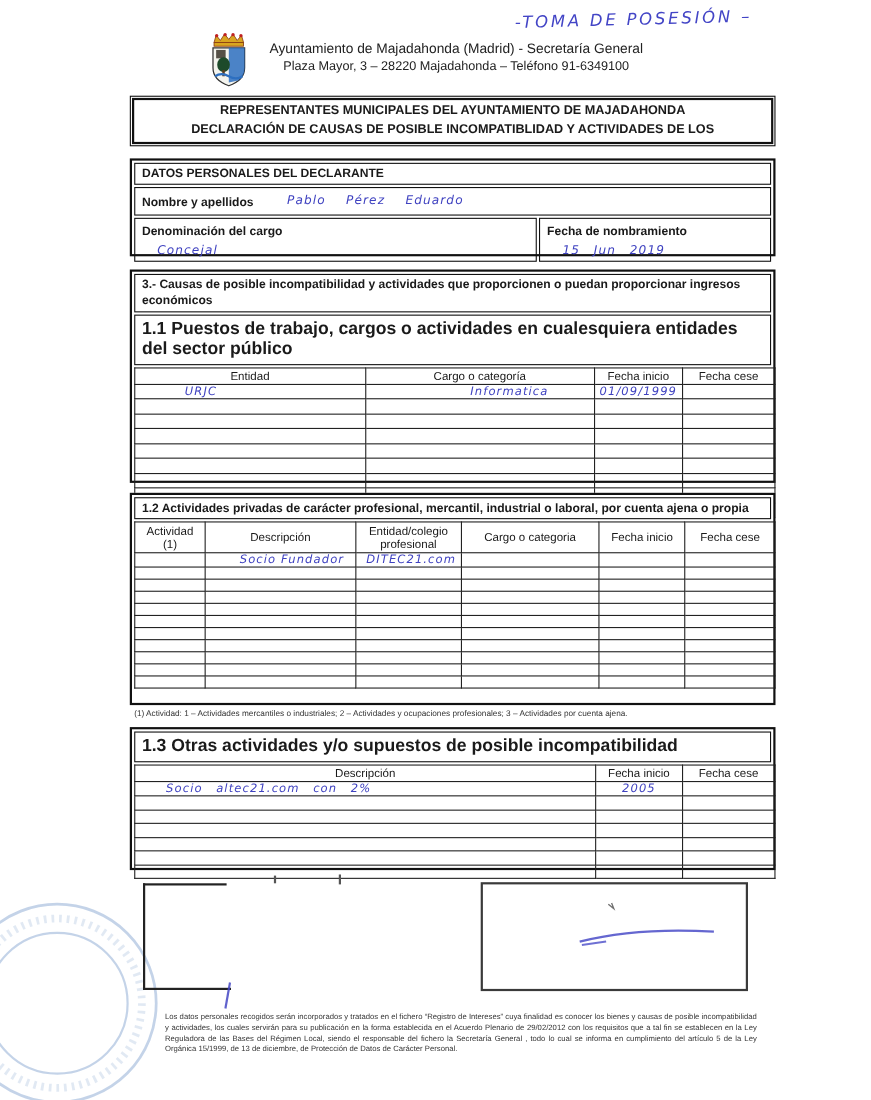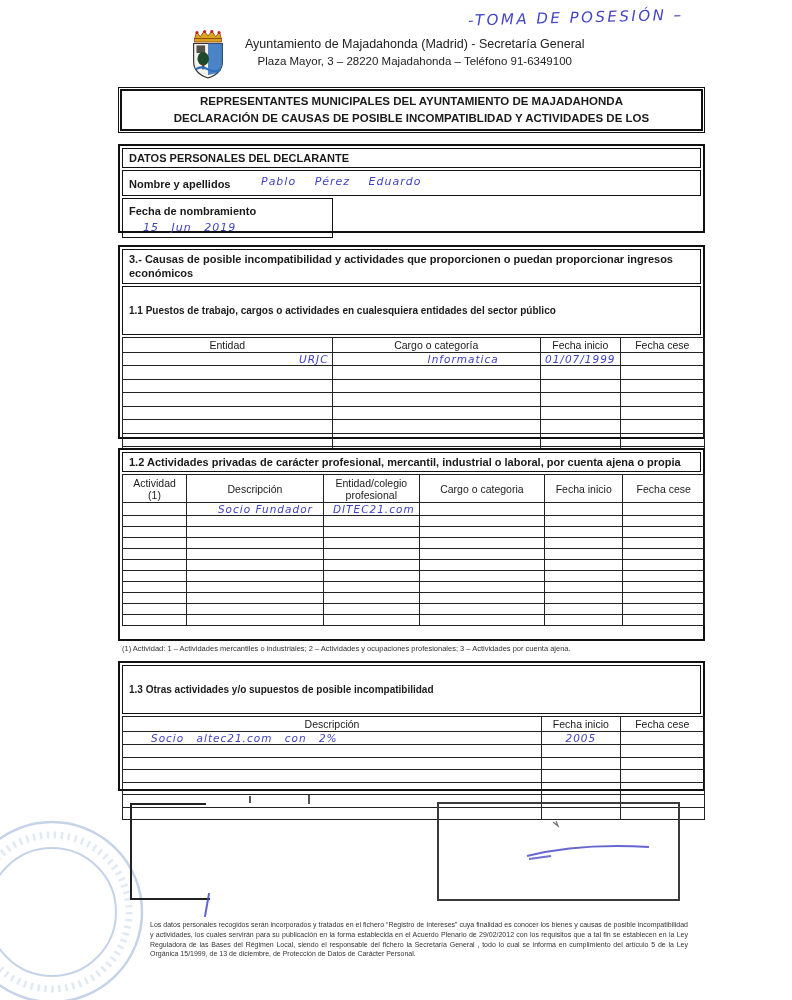--- a/index.html
+++ b/index.html
@@ -57,39 +57,39 @@
     border:2px solid #111;box-sizing:border-box;background:#fff;
   }
   .sec1{top:245px;height:194px;}
   .sec12{top:448px;height:193px;}
   .sec13{top:661px;height:130px;}
   .sechead{
     font-weight:bold;font-size:11px;line-height:1.3;
     border:1px solid #111;margin:2px;padding:2px 6px;box-sizing:border-box;
   }
   .substrip{
-    font-weight:bold;font-size:10px;border:1px solid #111;
-    margin:2px;padding:18px 6px;box-sizing:border-box;
+    font-weight:bold;font-size:16px;border:1px solid #111;
+    margin:2px;padding:4px 6px;box-sizing:border-box;
   }
   
   .ftable{
     border-collapse:collapse;width:583px;margin:0 2px 2px 2px;table-layout:fixed;
   }
   .ftable th,.ftable td{
     border:1px solid #222;font-weight:normal;font-size:10.5px;
     text-align:center;padding:0 3px;box-sizing:border-box;overflow:hidden;
     white-space:nowrap;
   }
   .ftable th{height:15px;line-height:1.15;white-space:normal;}
   .t11 td{height:13.5px;}
   .t12 td{height:11px;}
   .t12 th{height:28px;vertical-align:middle;}
   .t13 td{height:12.5px;}
   .ftable .hw{font-size:10.5px;}
-  .t11 td:nth-child(1){text-align:right;padding-left:21px;}
+  .t11 td:nth-child(1){text-align:left;padding-left:45px;}
   .t11 td:nth-child(2){text-align:left;padding-left:95px;}
   .t12 td:nth-child(2){text-align:center;padding-left:24px;}
   .t12 td:nth-child(3){text-align:center;padding-left:8px;}
   .t13 td:nth-child(1){text-align:left;padding-left:28px;word-spacing:8px;}
   .footnote{
     position:absolute;left:122px;top:644px;width:583px;
     font-size:7.5px;color:#333;
   }
   
   .box-left{position:absolute;left:130px;top:803px;width:125px;height:97px;}
@@ -149,20 +149,24 @@
     </div>
   </div>
 
   <div class="pbox">
     <div class="strip shead">DATOS PERSONALES DEL DECLARANTE</div>
     <div class="strip nom">
       <span class="lbl">Nombre y apellidos</span>
       <span class="hw nomval">Pablo Pérez Eduardo</span>
     </div>
     <div class="split">
+      <div class="cell cargo">
+        <span class="lbl">Denominación del cargo</span>
+        <span class="hw">Concejal</span>
+      </div>
       <div class="cell fecha">
         <span class="lbl">Fecha de nombramiento</span>
         <span class="hw fechaval">15 Jun 2019</span>
       </div>
     </div>
   </div>
 
   <div class="secbox sec1">
     <div class="sechead">3.-  Causas de posible incompatibilidad y actividades que proporcionen o puedan proporcionar ingresos económicos</div>
     <div class="substrip">1.1 Puestos de trabajo, cargos o actividades en cualesquiera entidades del sector público</div>
@@ -178,21 +182,21 @@
           <th>Entidad</th>
           <th>Cargo o categoría</th>
           <th>Fecha inicio</th>
           <th>Fecha cese</th>
         </tr>
       </thead>
       <tbody>
           <tr>
             <td><span class="hw">URJC</span></td>
             <td><span class="hw">Informatica</span></td>
-            <td><span class="hw">01/07/1999</span></td>
+            <td><span class="hw">01/09/1999</span></td>
             <td></td>
           </tr>
           <tr>
             <td></td>
             <td></td>
             <td></td>
             <td></td>
           </tr>
           <tr>
             <td></td>

